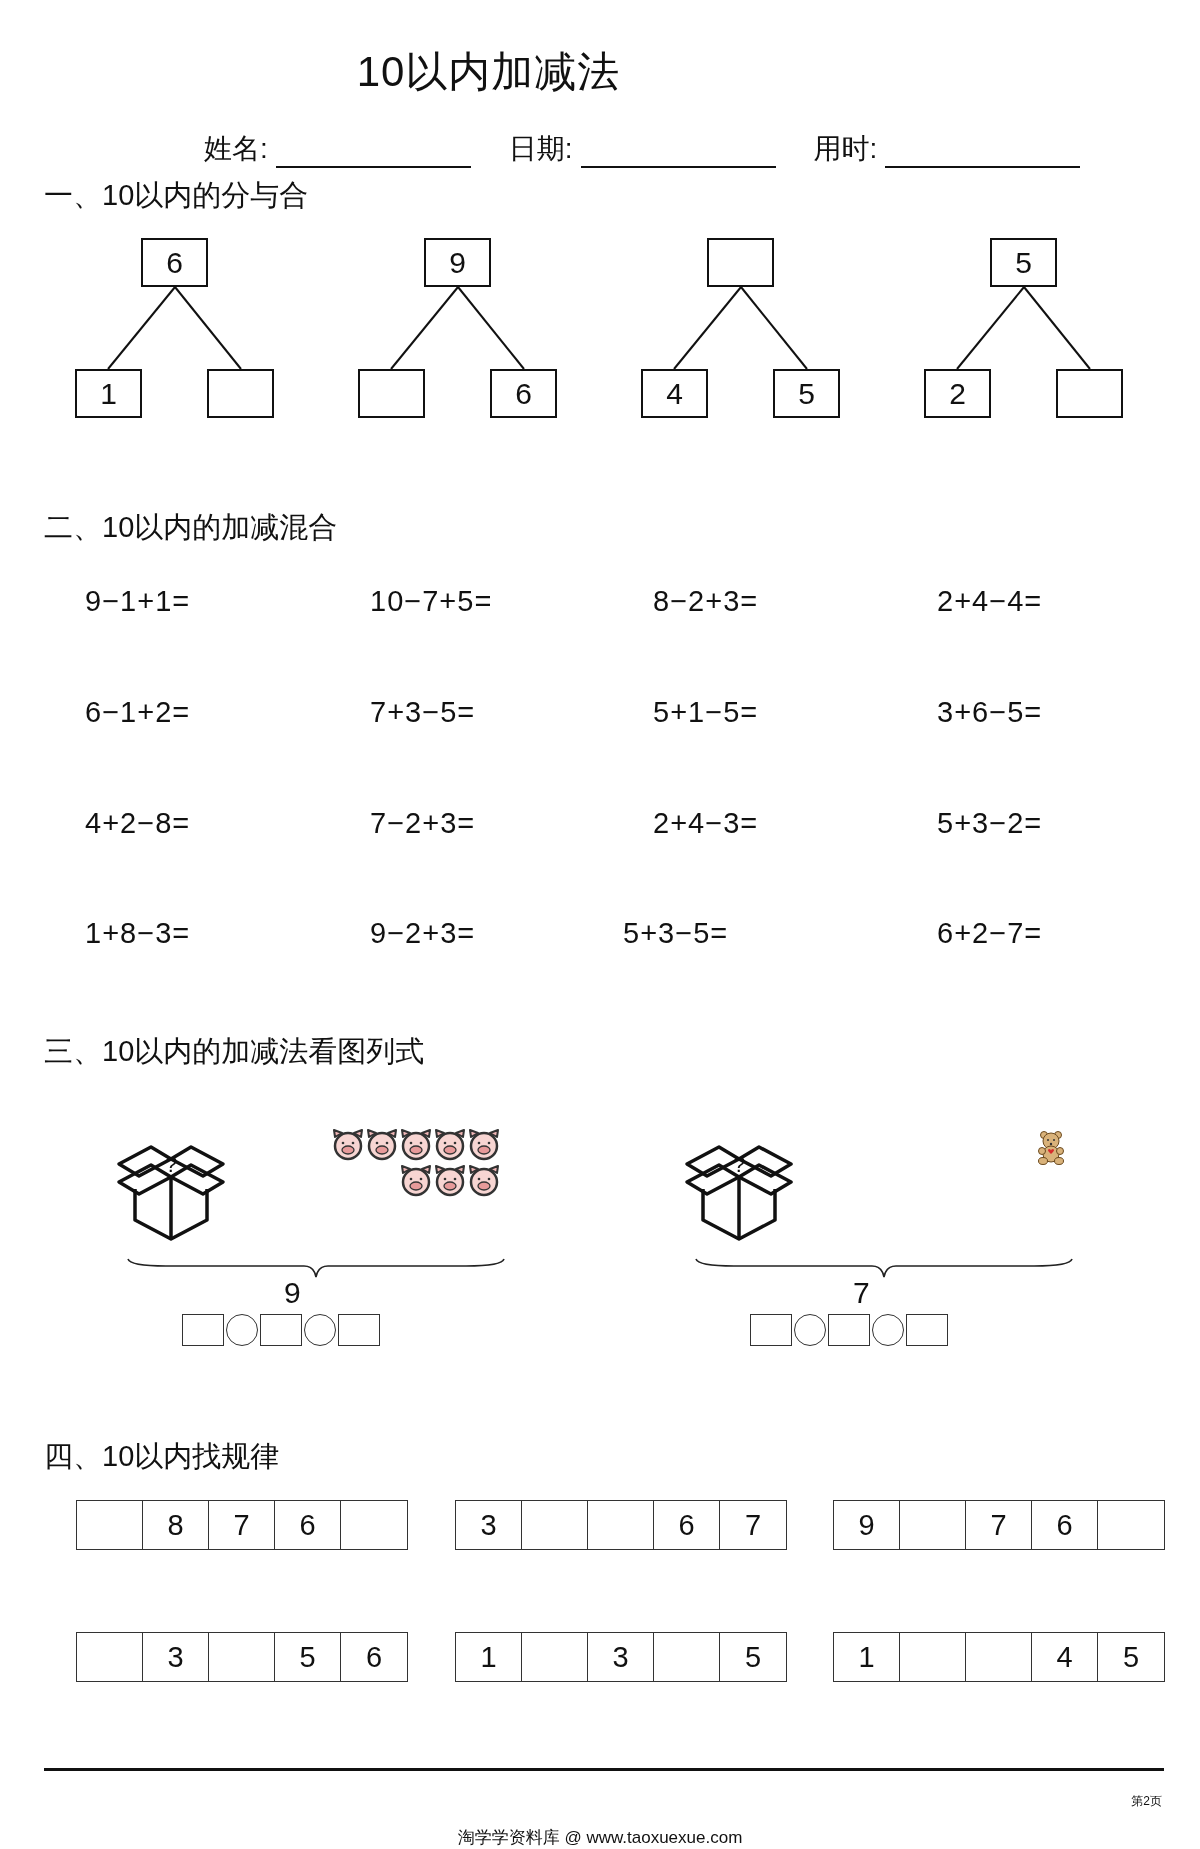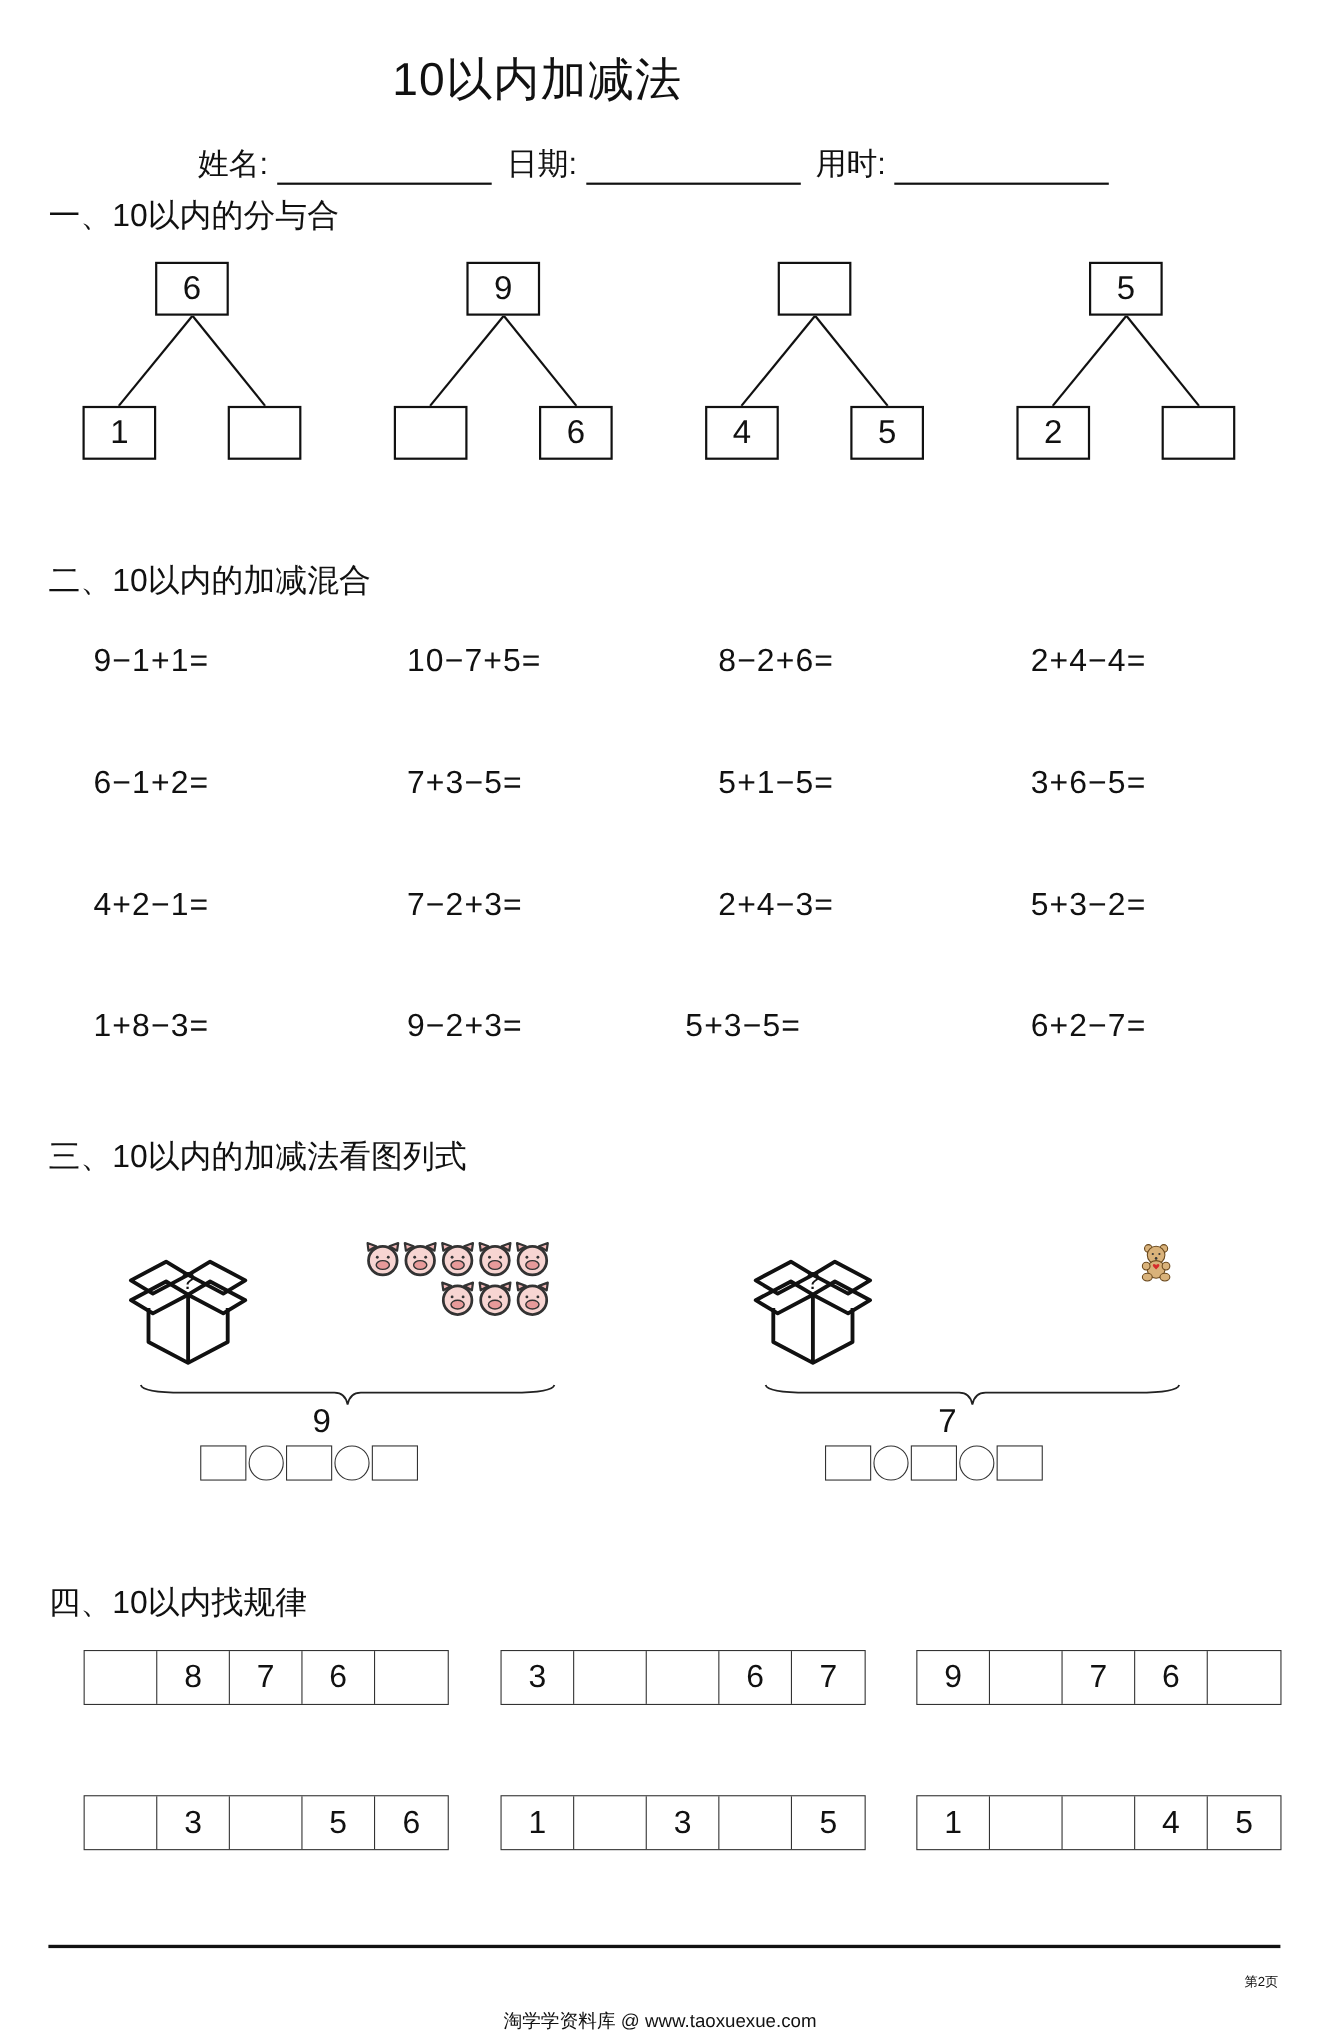--- a/index.html
+++ b/index.html
@@ -1,21 +1,21 @@
 <!DOCTYPE html>
 <html><head>
 <meta charset="utf-8">
 <style>
   html,body{margin:0;padding:0;background:#fff;}
   body{width:1200px;height:1849px;position:relative;overflow:hidden;
        font-family:"Liberation Sans","DejaVu Sans",sans-serif;color:#111;}
   .abs{position:absolute;}
   .title{left:0;width:977px;top:44px;text-align:center;font-size:42px;letter-spacing:1px;}
   .info{top:130px;left:180px;font-size:28px;display:flex;align-items:flex-end;}
-  .info .lbl{margin-right:8px;}
+  .info .lbl{margin-right:8px;margin-left:24px;}
   .info .blank{display:inline-block;width:195px;border-bottom:2px solid #111;height:28px;margin-right:14px;}
   .section-h{font-size:29px;left:44px;}
   
   .tree{position:absolute;width:200px;height:180px;}
   .box{position:absolute;border:2px solid #111;box-sizing:border-box;background:#fff;
        display:flex;align-items:center;justify-content:center;font-size:30px;}
   .tree svg{position:absolute;left:0;top:0;}
   .tree .top{left:66px;top:0;width:67px;height:49px;}
   .tree .bl{left:0;top:131px;width:67px;height:49px;}
   .tree .br{left:132px;top:131px;width:67px;height:49px;}
@@ -85,29 +85,29 @@
     </svg>
   <div class="box top">5</div>
   <div class="box bl">2</div>
   <div class="box br"></div>
 </div>
 
 <div class="abs section-h" style="top:508px">二、10以内的加减混合</div>
 
 <div class="eq" style="left:85px;top:560px">9−1+1=</div>
 <div class="eq" style="left:370px;top:560px">10−7+5=</div>
-<div class="eq" style="left:653px;top:560px">8−2+6=</div>
+<div class="eq" style="left:653px;top:560px">8−2+3=</div>
 <div class="eq" style="left:937px;top:560px">2+4−4=</div>
 
 <div class="eq" style="left:85px;top:671px">6−1+2=</div>
 <div class="eq" style="left:370px;top:671px">7+3−5=</div>
 <div class="eq" style="left:653px;top:671px">5+1−5=</div>
 <div class="eq" style="left:937px;top:671px">3+6−5=</div>
 
-<div class="eq" style="left:85px;top:782px">4+2−1=</div>
+<div class="eq" style="left:85px;top:782px">4+2−8=</div>
 <div class="eq" style="left:370px;top:782px">7−2+3=</div>
 <div class="eq" style="left:653px;top:782px">2+4−3=</div>
 <div class="eq" style="left:937px;top:782px">5+3−2=</div>
 
 <div class="eq" style="left:85px;top:892px">1+8−3=</div>
 <div class="eq" style="left:370px;top:892px">9−2+3=</div>
 <div class="eq" style="left:623px;top:892px">5+3−5=</div>
 <div class="eq" style="left:937px;top:892px">6+2−7=</div>
 
 <div class="abs section-h" style="top:1032px">三、10以内的加减法看图列式</div>

